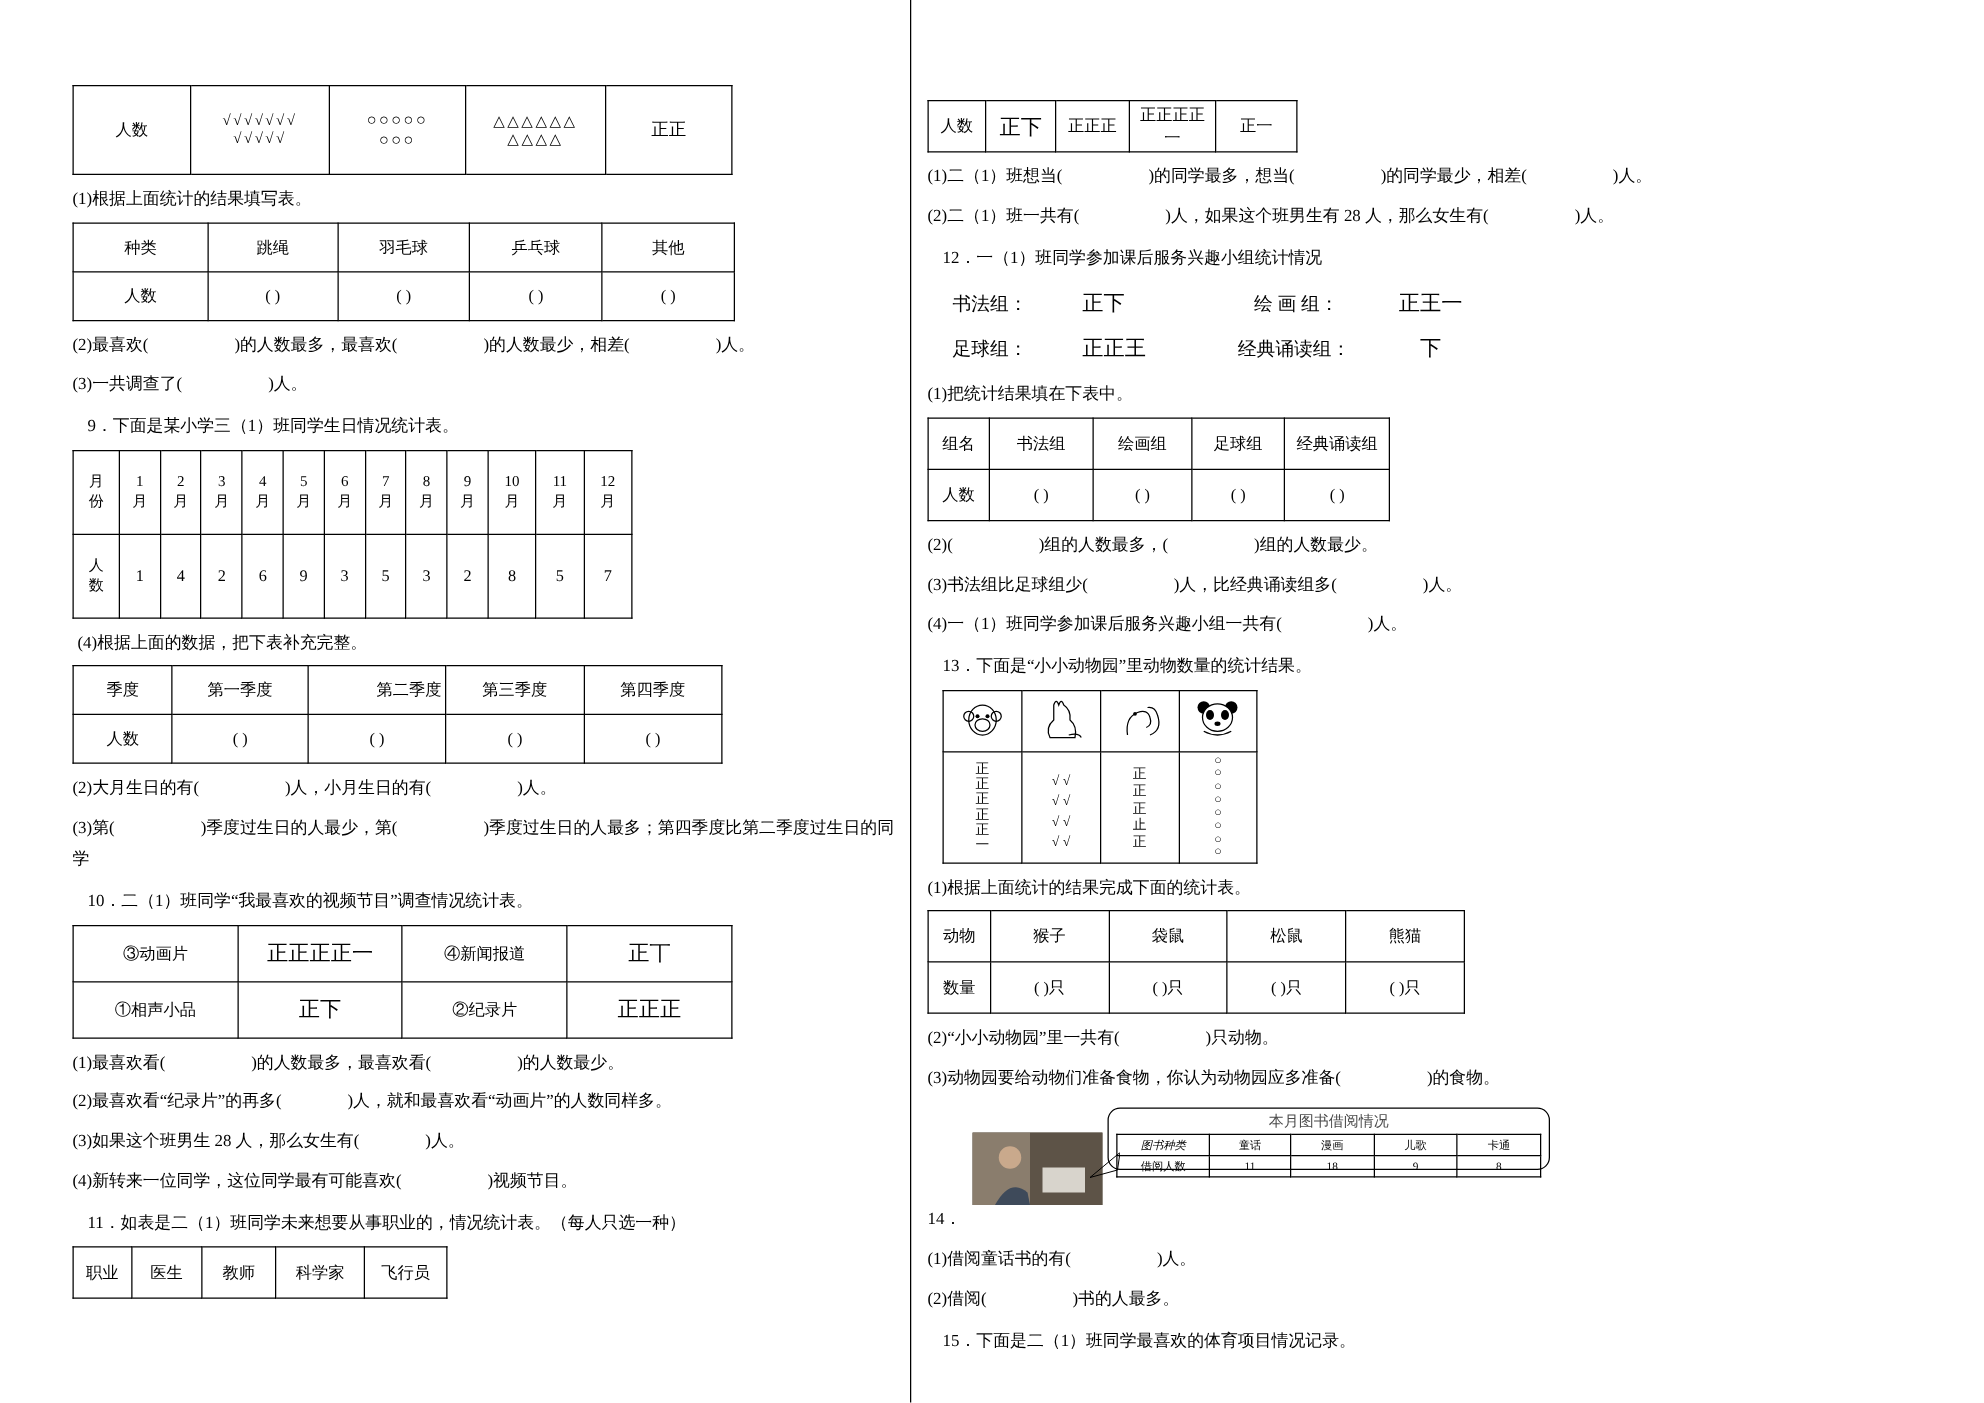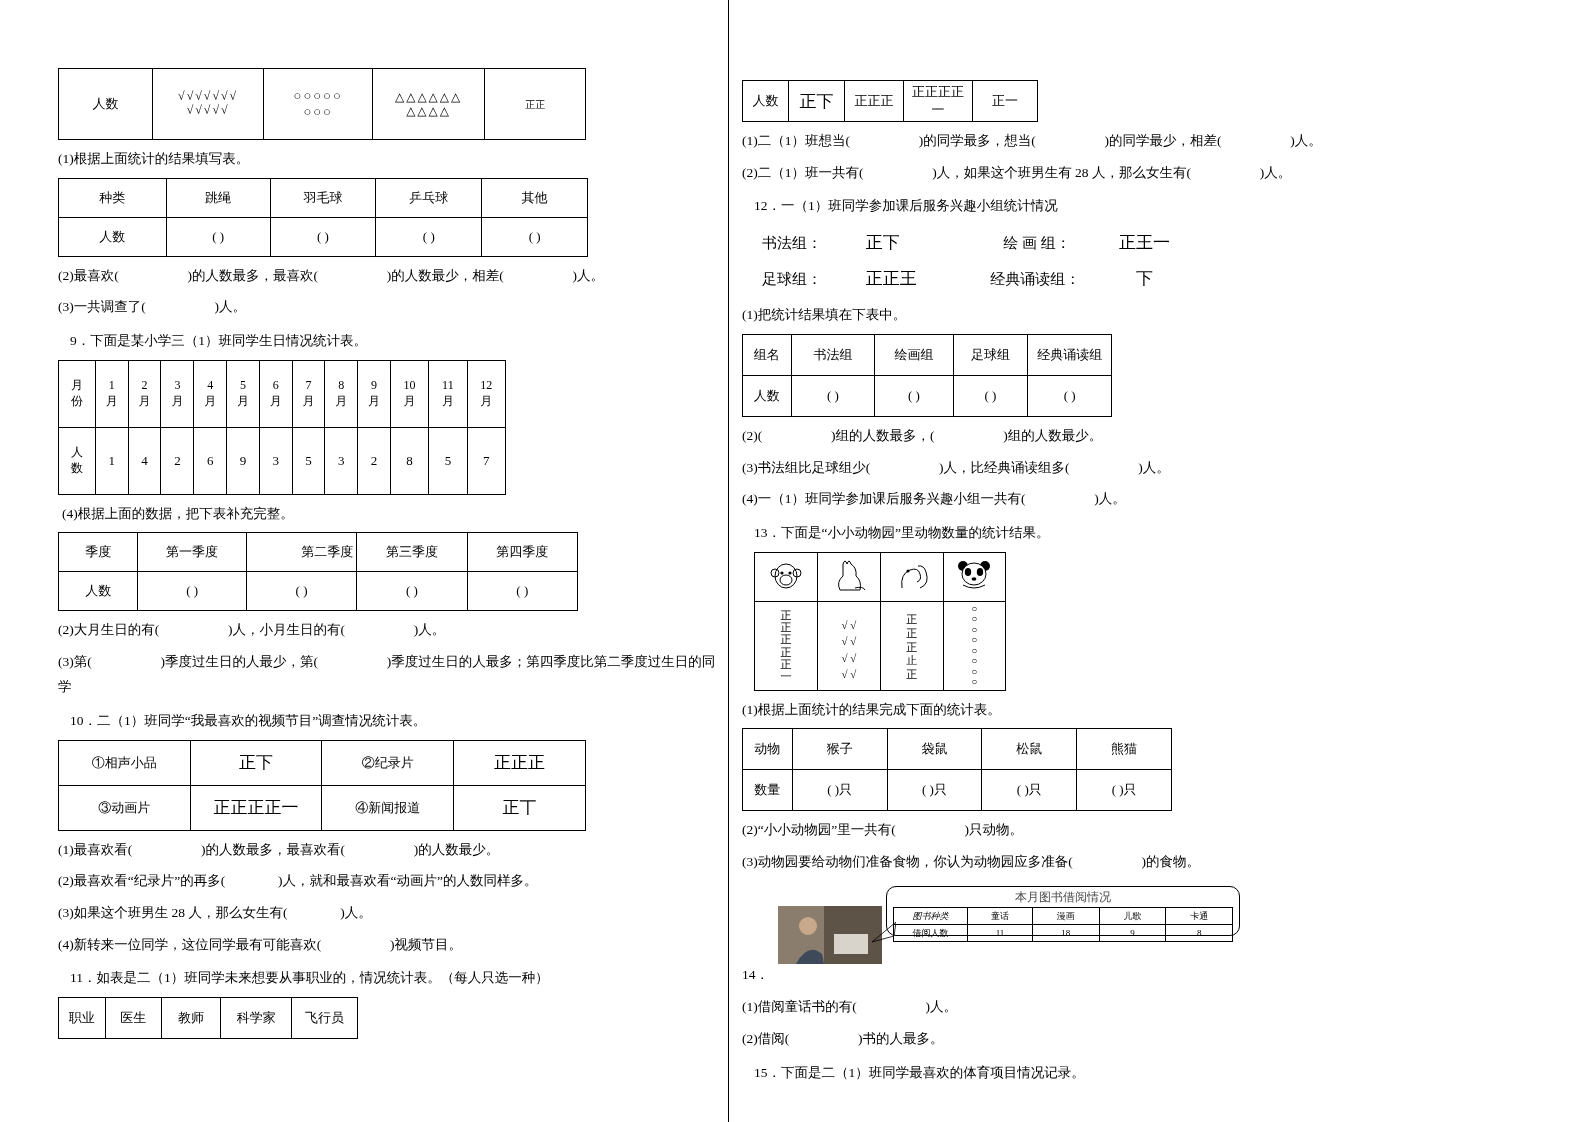--- a/index.html
+++ b/index.html
@@ -25,21 +25,21 @@
     font-size:13px;
     font-family:"Liberation Serif", serif;
     padding:2px 3px;
   }
   .txt{font-size:13.5px;line-height:1.9;margin:6px 0;}
   .q{font-size:13.5px;line-height:1.9;margin:8px 0 6px 12px;}
   .blank{display:inline-block;border-bottom:0px solid #000;width:62px;}
   .checkmarks{font-size:12px;line-height:1.15;letter-spacing:2px;}
   .circles{font-size:13px;line-height:1.2;letter-spacing:2px;}
   .triangles{font-size:12px;line-height:1.2;letter-spacing:2px;}
-  .zheng{font-size:10px;font-family:"Liberation Serif", serif;}
+  .zheng{font-size:14px;font-family:"Liberation Serif", serif;}
   .zhengbig{font-size:17px;}
   .animal-head{height:44px;}
   .animal-head td{padding:0;}
   .animal-body td{vertical-align:top;height:76px;font-size:11px;line-height:1.12;}
   .imgph{background:#6b6256;display:block;}
   .calloutbox{border:1px solid #000;border-radius:10px;}
   .calloutbox table td{font-size:9px;padding:1px 2px;}
   .tiny{font-size:12px;}
   .faint{color:#4a4a4a;}
 </style>
@@ -209,30 +209,30 @@
       <span>)季度过生日的人最少，第(</span>
       <span class="blank"></span>
       <span>)季度过生日的人最多；第四季度比第二季度过生日的同学</span>
     </div>
 
     <div class="q">10．二（1）班同学“我最喜欢的视频节目”调查情况统计表。</div>
 
     <table class="g" style="width:528px;">
       <tbody>
           <tr>
+        <td style="height:40px;">③动画片</td>
+        <td><span class="zhengbig">正正正正一</span></td>
+        <td>④新闻报道</td>
+        <td><span class="zhengbig">正丅</span></td>
+      </tr>
+      <tr>
         <td style="width:132px;height:40px;">①相声小品</td>
         <td style="width:132px;"><span class="zhengbig">正下</span></td>
         <td style="width:132px;">②纪录片</td>
         <td style="width:132px;"><span class="zhengbig">正正正</span></td>
-      </tr>
-      <tr>
-        <td style="height:40px;">③动画片</td>
-        <td><span class="zhengbig">正正正正一</span></td>
-        <td>④新闻报道</td>
-        <td><span class="zhengbig">正丅</span></td>
       </tr>
     </tbody>
       </table>
 
     <div class="txt">
       <span>(1)最喜欢看(</span>
       <span class="blank"></span>
       <span>)的人数最多，最喜欢看(</span>
       <span class="blank"></span>
       <span>)的人数最少。</span>

